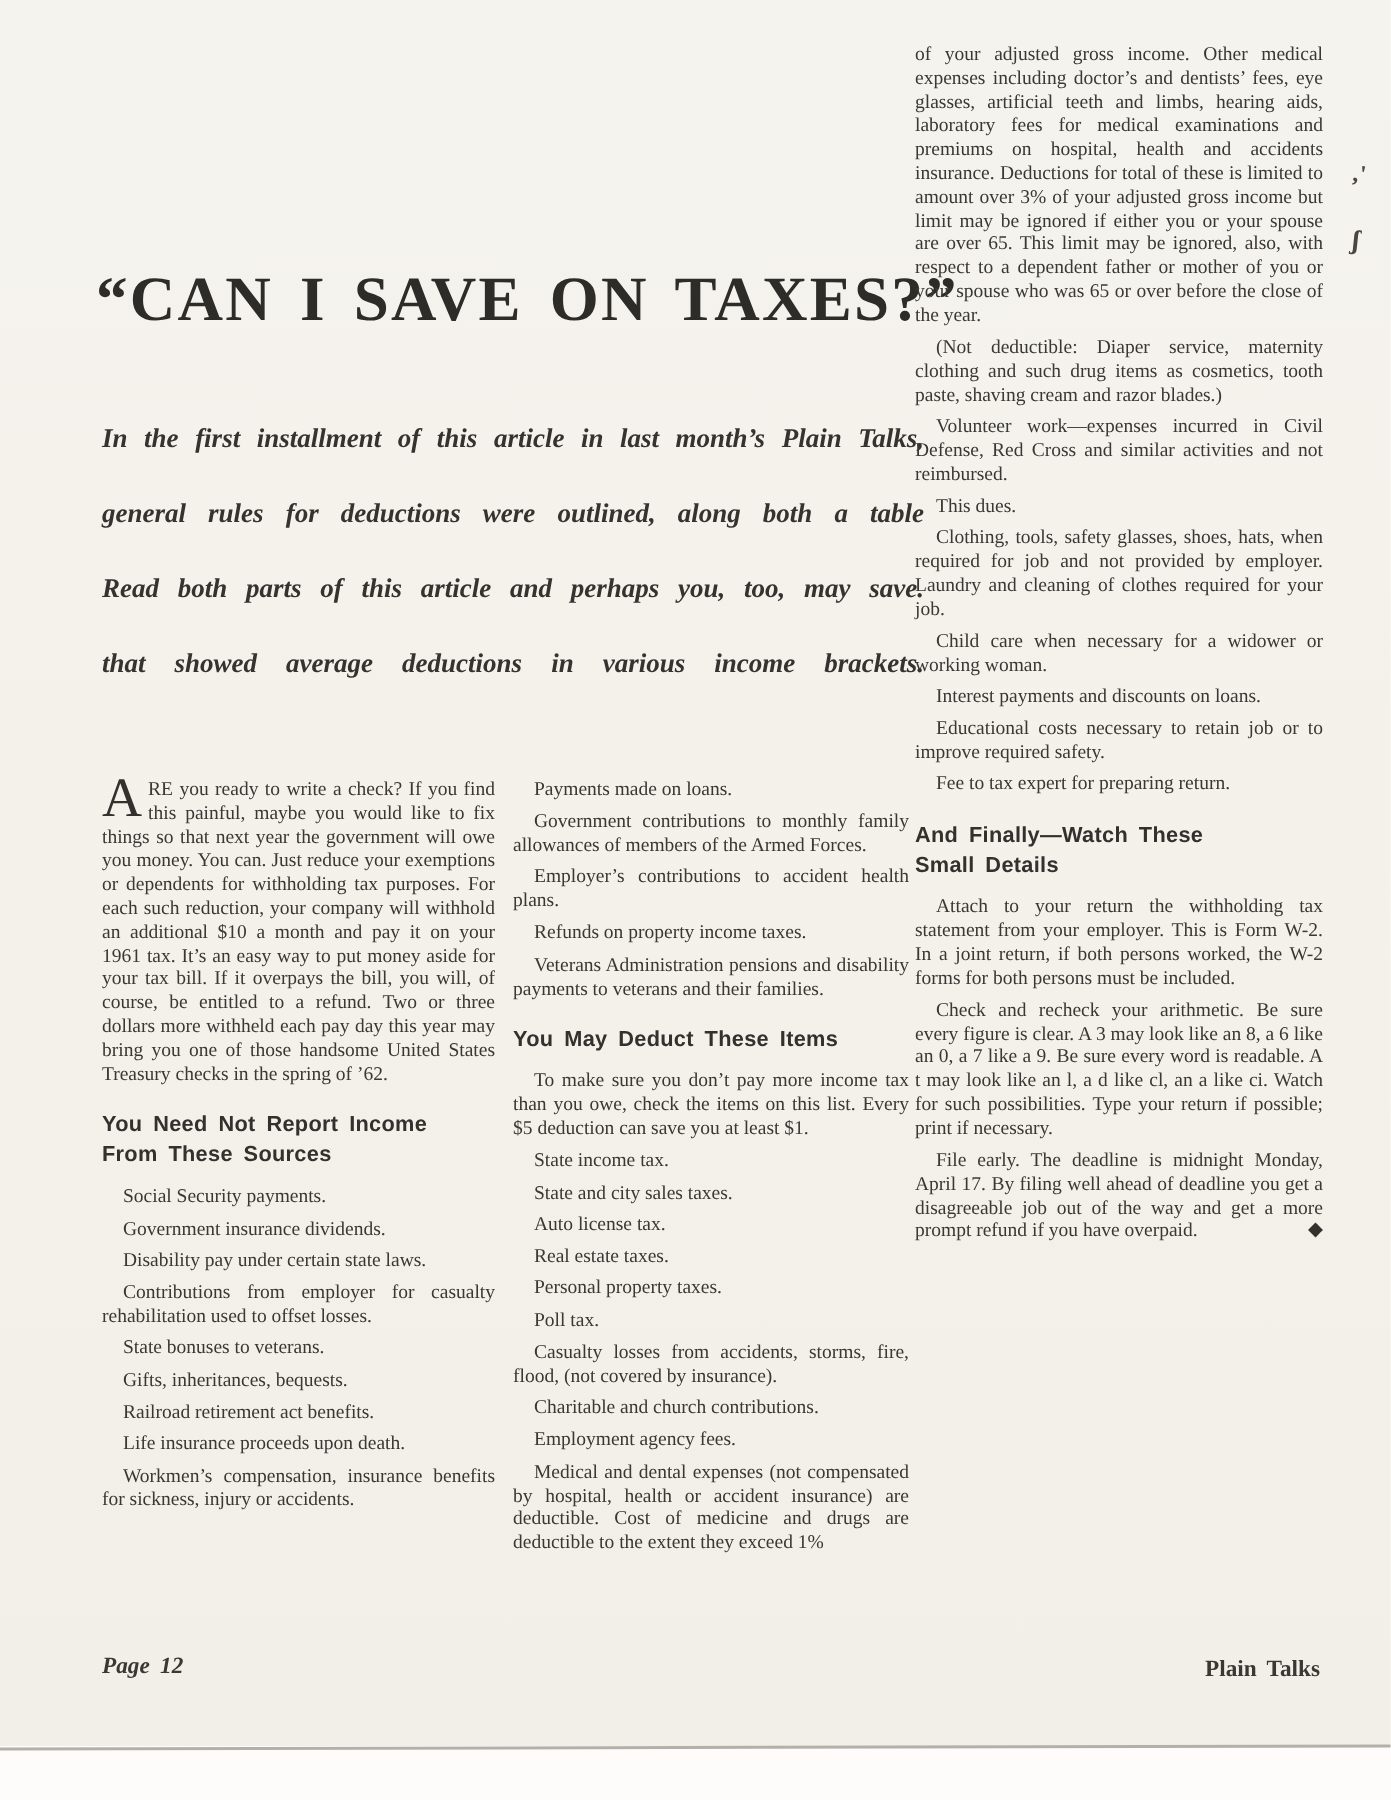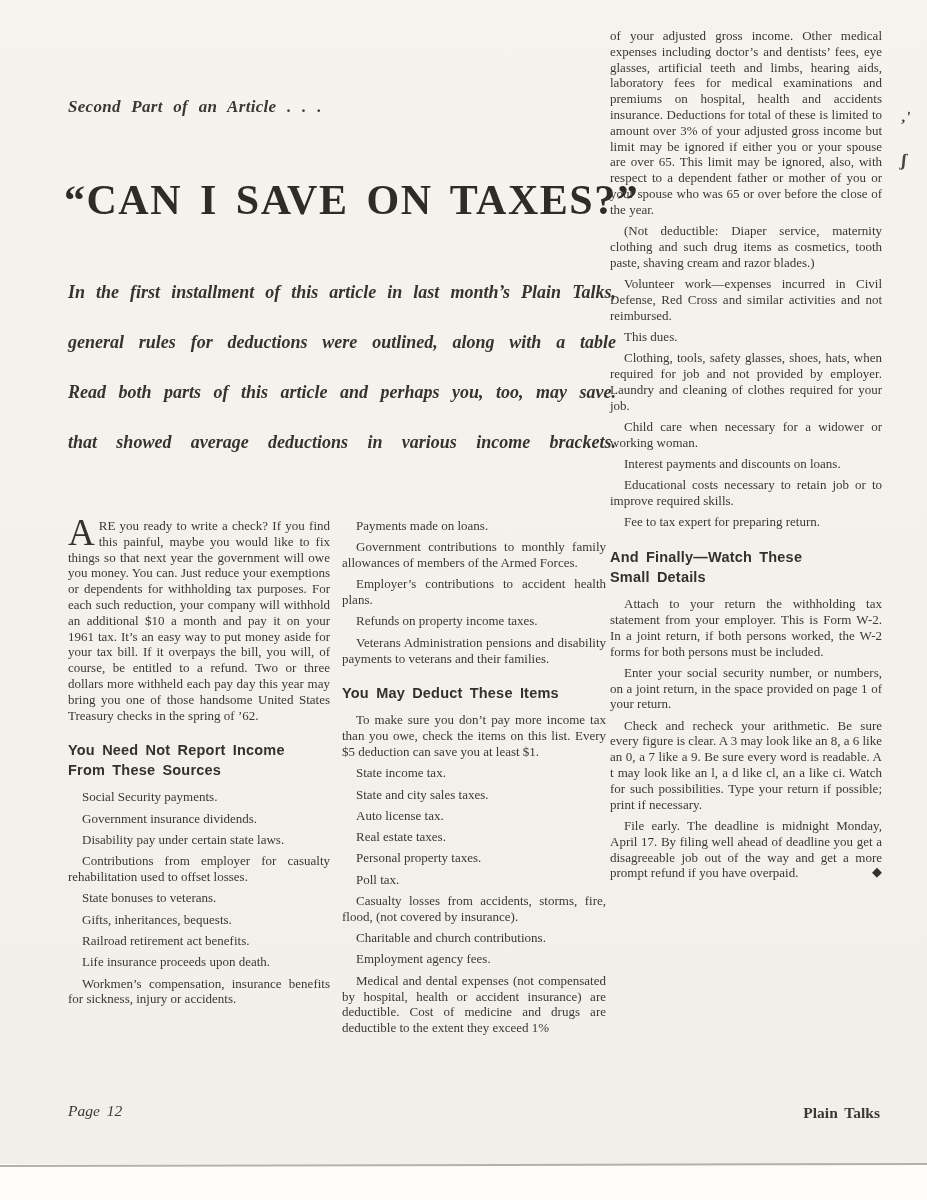--- a/index.html
+++ b/index.html
@@ -58,45 +58,44 @@
     text-align:left;letter-spacing:0.2px;word-spacing:3px;
     margin:17px 0 9px 0;
   }
   .endpara{position:relative;}
   .end-mark{
     position:absolute;right:0;bottom:1px;font-size:13px;color:#33312e;
   }
   
   .footer-left{
     position:absolute;left:68px;top:1102px;
-    font-style:italic;font-weight:normal;font-size:15.5px;color:#3a3835;word-spacing:3px;
+    font-style:italic;font-weight:bold;font-size:15.5px;color:#3a3835;word-spacing:3px;
   }
   .footer-right{
     position:absolute;right:47px;top:1104px;
     font-weight:bold;font-size:15.5px;color:#3a3835;word-spacing:3px;
   }
   
   .ink-mark{
     position:absolute;color:#4a453f;font-size:16px;font-weight:bold;
     transform:rotate(6deg);
   }
   .ink-a{left:901px;top:108px;}
   .ink-b{left:901px;top:150px;font-size:18px;}
 </style>
 </head>
 <body>
 
 <div class="paper">
 
-  <div class="kicker">Second Part of an Article . . .</div>
   <h1 class="headline" style="margin:0;">“CAN I SAVE ON TAXES?”</h1>
 
   <div class="intro">
     <div class="iline">In the first installment of this article in last month’s Plain Talks,</div>
-    <div class="iline">general rules for deductions were outlined, along with a table</div>
+    <div class="iline">general rules for deductions were outlined, along both a table</div>
     <div class="iline">Read both parts of this article and perhaps you, too, may save.</div>
     <div class="iline">that showed average deductions in various income brackets.</div>
   </div>
 
   <div class="col col1">
     <p class="noindent"><span class="dropcap">A</span><span>RE you ready to write a check?  If you find this painful, maybe you would like to fix things so that next year the government will owe you money.  You can.  Just reduce your exemptions or dependents for withholding tax purposes.  For each such reduction, your company will withhold an additional $10 a month and pay it on your 1961 tax.  It’s an easy way to put money aside for your tax bill.  If it overpays the bill, you will, of course, be entitled to a refund.  Two or three dollars more withheld each pay day this year may bring you one of those handsome United States Treasury checks in the spring of ’62.</span></p>
     <div class="subhead">
       <span>You Need Not Report Income</span><br>
       <span>From These Sources</span>
     </div>
@@ -132,28 +131,27 @@
   </div>
 
   <div class="col col3">
     <p class="noindent">of your adjusted gross income.  Other medical expenses including doctor’s and dentists’ fees, eye glasses, artificial teeth and limbs, hearing aids, laboratory fees for medical examinations and premiums on hospital, health and accidents insurance.  Deductions for total of these is limited to amount over 3% of your adjusted gross income but limit may be ignored if either you or your spouse are over 65. This limit may be ignored, also, with respect to a dependent father or mother of you or your spouse who was 65 or over before the close of the year.</p>
     <p>(Not deductible:  Diaper service, maternity clothing and such drug items as cosmetics, tooth paste, shaving cream and razor blades.)</p>
     <p>Volunteer work—expenses incurred in Civil Defense, Red Cross and similar activities and not reimbursed.</p>
     <p>This dues.</p>
     <p>Clothing, tools, safety glasses, shoes, hats, when required for job and not provided by employer.  Laundry and cleaning of clothes required for your job.</p>
     <p>Child care when necessary for a widower or working woman.</p>
     <p>Interest payments and discounts on loans.</p>
-    <p>Educational costs necessary to retain job or to improve required skills.</p>
+    <p>Educational costs necessary to retain job or to improve required safety.</p>
     <p>Fee to tax expert for preparing return.</p>
     <div class="subhead">
       <span>And Finally—Watch These</span><br>
       <span>Small Details</span>
     </div>
     <p>Attach to your return the withholding tax statement from your employer.  This is Form W-2.  In a joint return, if both persons worked, the W-2 forms for both persons must be included.</p>
-    <p>Enter your social security number, or numbers, on a joint return, in the space provided on page 1 of your return.</p>
     <p>Check and recheck your arithmetic. Be sure every figure is clear.  A 3 may look like an 8, a 6 like an 0, a 7 like a 9.  Be sure every word is readable. A t may look like an l, a d like cl, an a like ci.  Watch for such possibilities.  Type your return if possible; print if necessary.</p>
     <p class="endpara"><span>File early.  The deadline is midnight Monday, April 17. By filing well ahead of deadline you get a disagreeable job out of the way and get a more prompt refund if you have overpaid.</span><span class="end-mark">◆</span></p>
   </div>
 
   <div class="footer-left">Page 12</div>
   <div class="footer-right">Plain Talks</div>
 
   <div class="ink-mark ink-a">‚'</div>
   <div class="ink-mark ink-b">ʃ</div>
 </div>

